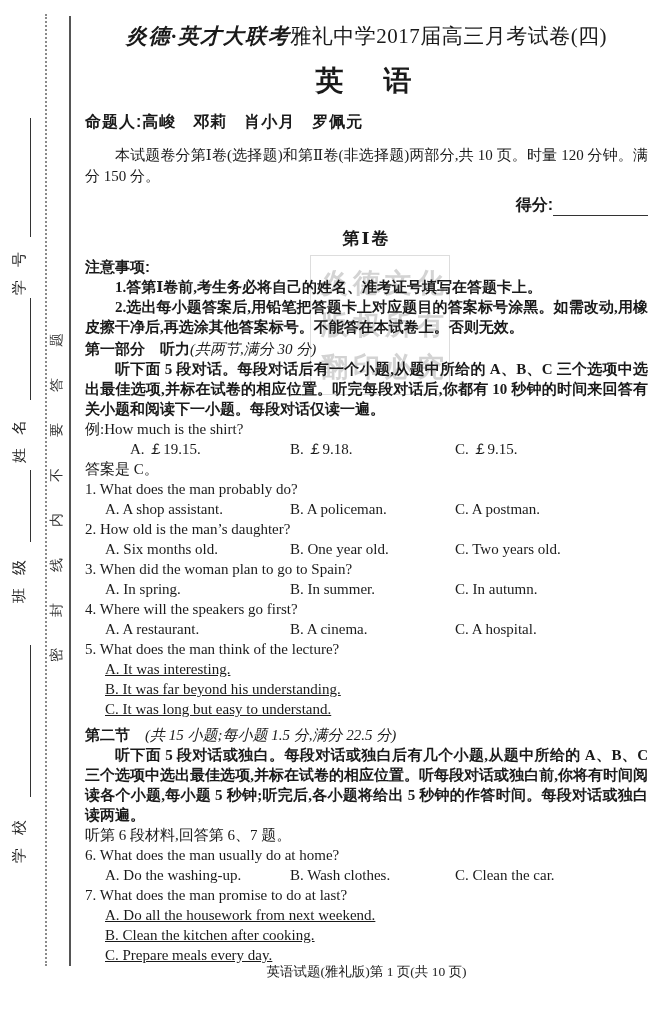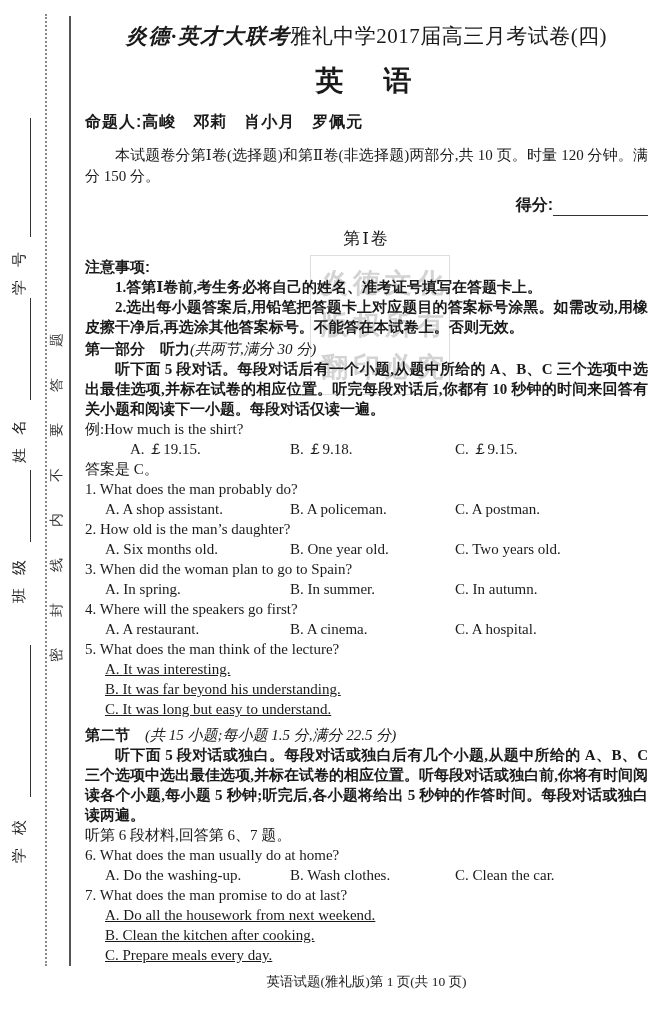--- a/index.html
+++ b/index.html
@@ -42,32 +42,32 @@
   .title { margin-top:22px; text-align:center; font-size:21px; white-space:nowrap; letter-spacing:.5px; }
   .title .script { font-weight:bold; font-style:italic; letter-spacing:1.5px; }
   .subject { margin-top:12px; text-align:center; font-size:28px; letter-spacing:6px; }
   .authors { margin-top:12px; font-size:16px; letter-spacing:1px; }
 
   .intro { margin-top:12px; font-size:15px; line-height:21px; text-indent:2em; text-align:justify; }
 
   .score-line { margin-top:8px; text-align:right; font-size:16px; height:22px; }
   .score-blank { display:inline-block; width:95px; border-bottom:1.5px solid #333; height:16px; vertical-align:bottom; }
 
-  .volume { margin-top:10px; text-align:center; font-size:17px; font-weight:400; letter-spacing:2px; line-height:24px; }
+  .volume { margin-top:10px; text-align:center; font-size:17px; font-weight:700; letter-spacing:2px; line-height:24px; }
 
   .line  { font-size:15px; line-height:20px; }
   .p2    { text-indent:2em; text-align:justify;font-weight:bold; }
   .opts  { display:flex; padding-left:20px; font-size:15px; line-height:20px; }
   .opts .c1 { width:185px; } .opts .c2 { width:165px; } .opts .c3 { flex:1; }
   .opts-ex  { padding-left:45px; }
   .opts-ex .c1 { width:160px; }
   .opt-stack { padding-left:20px; font-size:15px; line-height:20px;text-decoration:underline; }
   .gap6 { margin-top:6px; } .gap2 { margin-top:2px; }
 
-  .footer { position:absolute; left:85px; width:563px; bottom:22px; text-align:center; font-size:13.5px; color:#222; z-index:1; }
+  .footer { position:absolute; left:85px; width:563px; bottom:32px; text-align:center; font-size:13.5px; color:#222; z-index:1; }
 </style>
 </head>
 <body>
 
 <div>
   <div class="dotted-line"></div>
   <div class="solid-border"></div>
 
   <div class="m-blank" style="top:118px; height:119px;"></div>
   <div class="m-label" style="top:267px;">学号</div>

